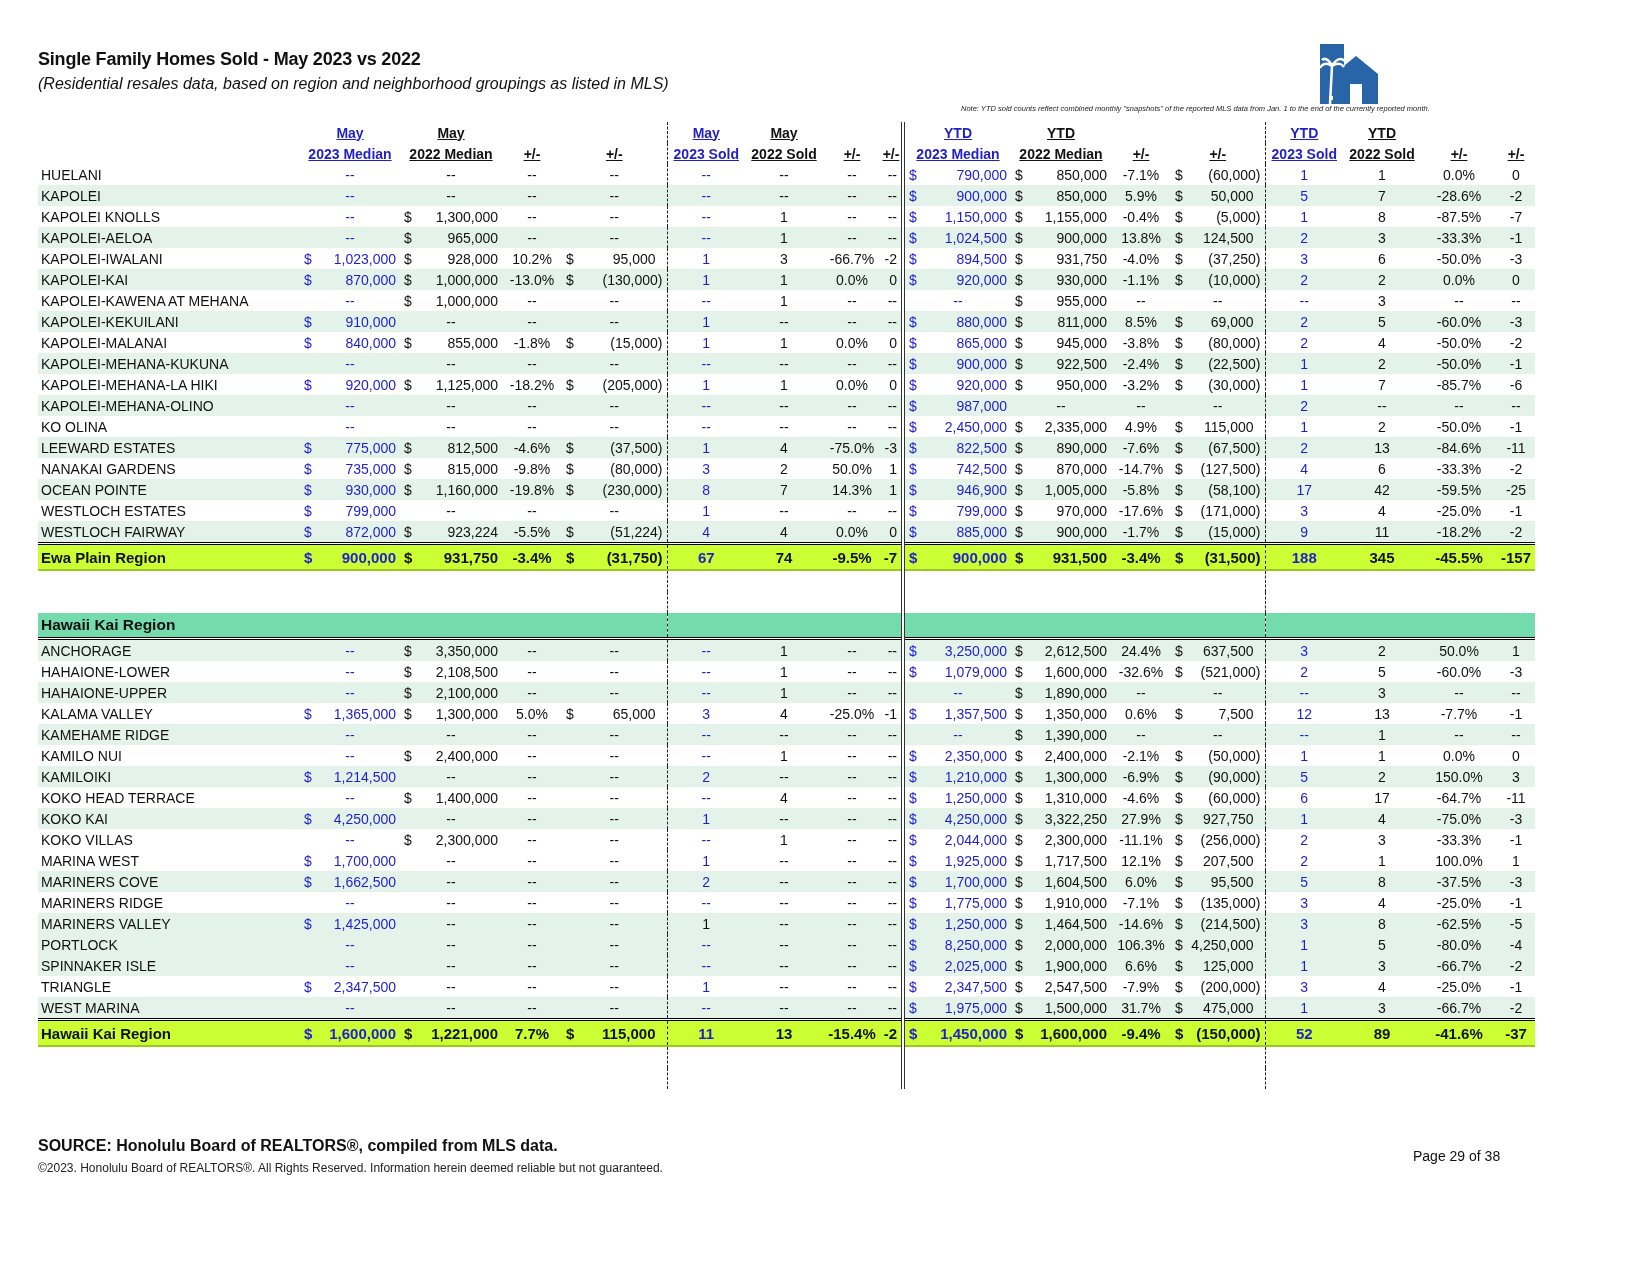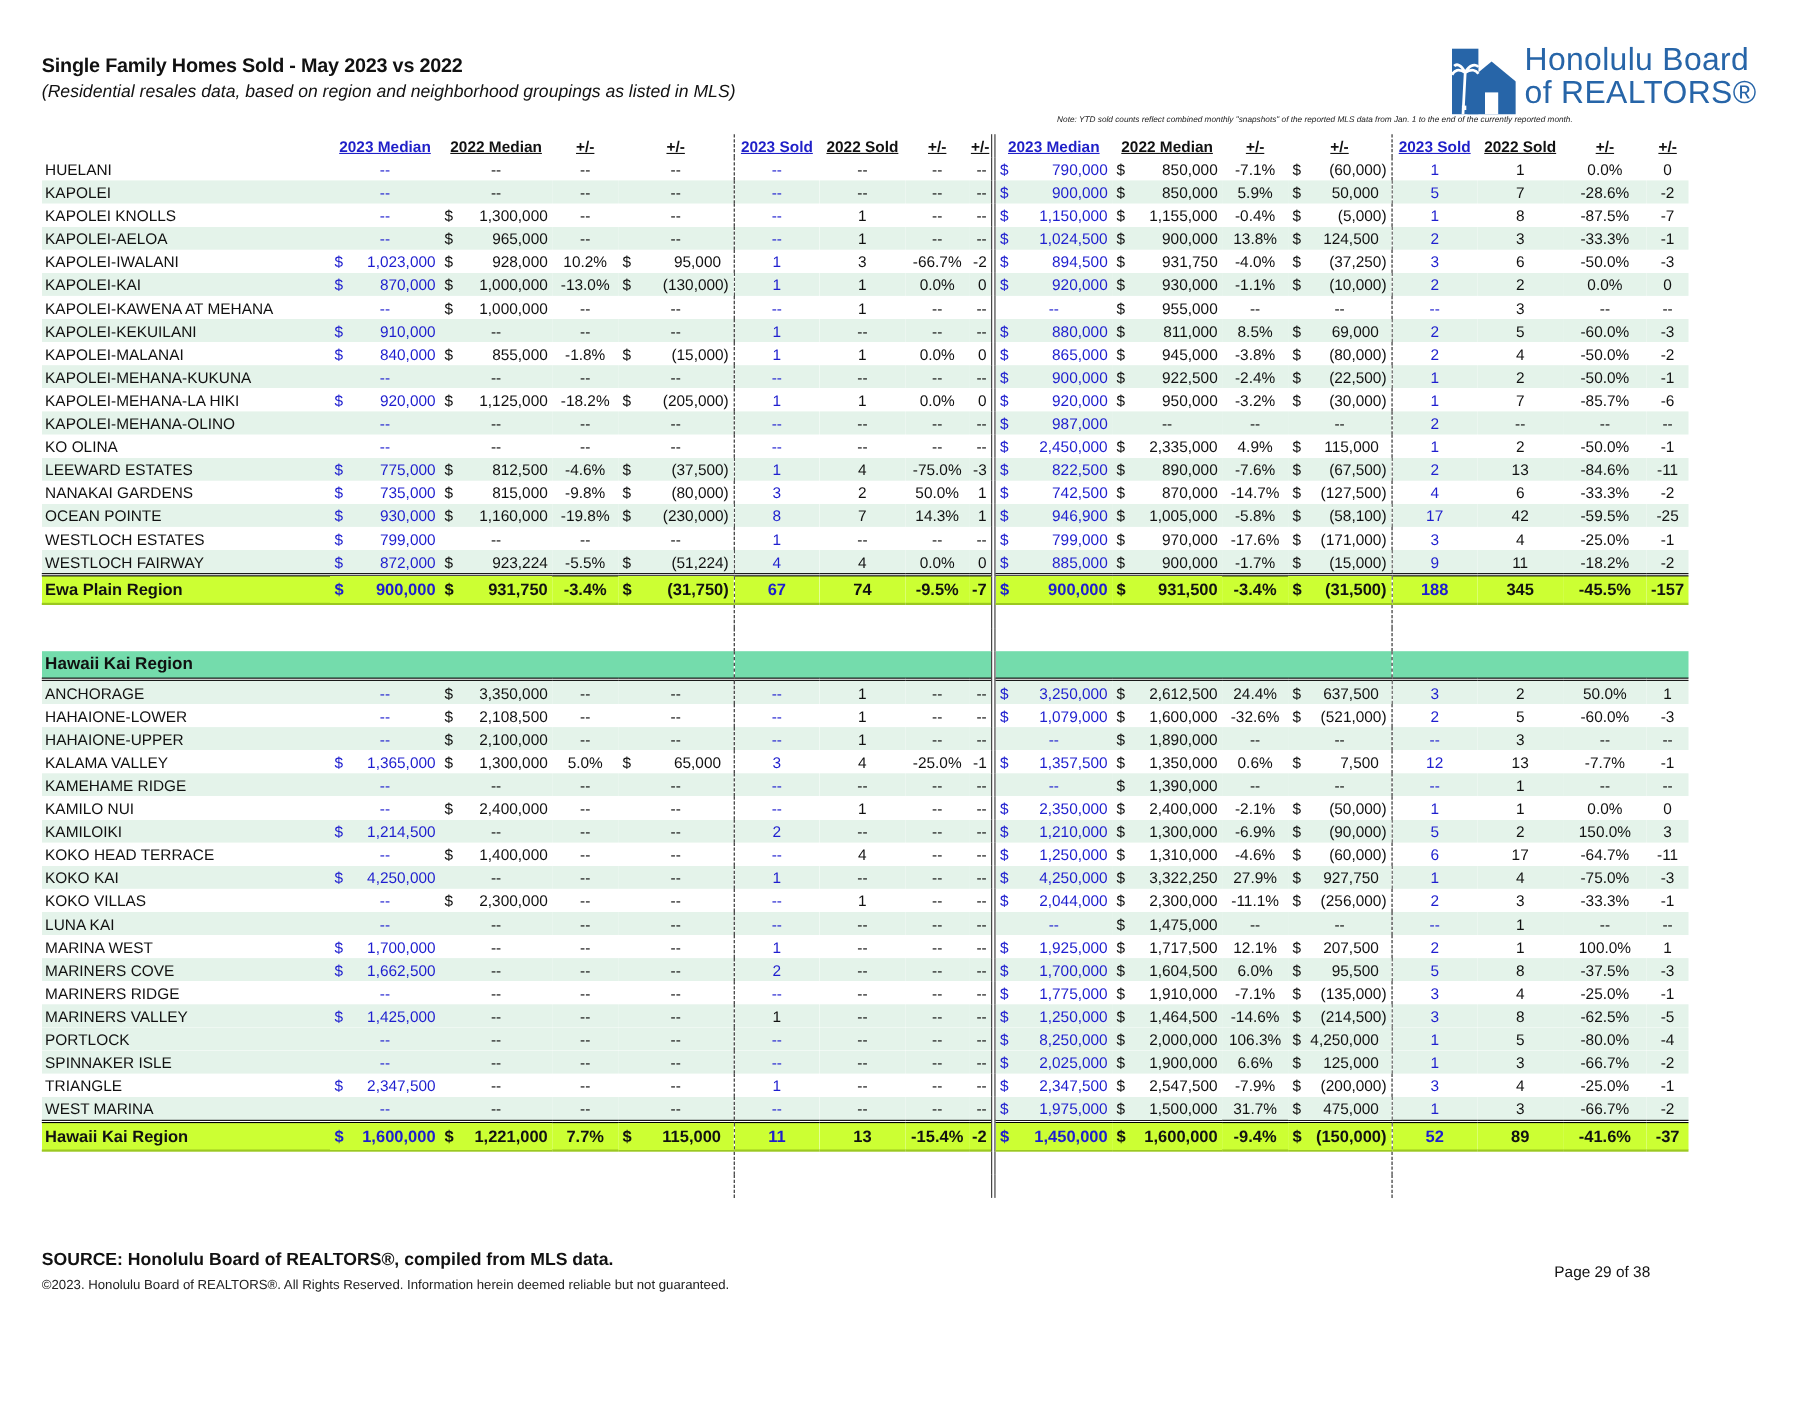--- a/index.html
+++ b/index.html
@@ -40,24 +40,20 @@
 
 <div class="logo">
   <svg class="logo-mark" viewBox="0 0 58 60">
     <rect x="0" y="0" width="58" height="60" fill="#ffffff"></rect>
     <rect x="0" y="0" width="24" height="60" fill="#2765a8"></rect>
     <polygon points="14,60 14,30 36,12 58,30 58,60" fill="#2765a8"></polygon>
     <rect x="30" y="40" width="12" height="20" fill="#ffffff"></rect>
     <path d="M10 60 L12 22 M12 22 C6 18 2 20 0 24 M12 22 C8 14 4 14 2 16 M12 22 C16 14 22 14 24 17 M12 22 C18 18 22 20 24 23" stroke="#ffffff" stroke-width="2.5" fill="none"></path>
     <rect x="9" y="52" width="4" height="4" fill="#ffffff"></rect>
   </svg>
-  <div class="logo-text">
-    <div>Honolulu Board</div>
-    <div>of REALTORS®</div>
-  </div>
 </div>
 
 <div class="note">Note: YTD sold counts reflect combined monthly "snapshots" of the reported MLS data from Jan. 1 to the end of the currently reported month.</div>
 
 <table class="grid" id="grid">
   <colgroup>
     <col style="width:262px">
       <col style="width:100px">
       <col style="width:102px">
       <col style="width:60px">
@@ -71,20 +67,39 @@
       <col style="width:60px">
       <col style="width:94px">
     <col style="width:78px">
       <col style="width:78px">
       <col style="width:76px">
       <col style="width:38px">
   </colgroup>
   <tbody id="grid-body">
       <tr class="hdr">
         <td></td>
+        <td class="u blue">May</td>
+        <td class="u">May</td>
+        <td class="u"></td>
+        <td class="u dash-r"></td>
+        <td class="u blue">May</td>
+        <td class="u">May</td>
+        <td class="u"></td>
+        <td class="u dbl-r"></td>
+        <td class="u blue">YTD</td>
+        <td class="u">YTD</td>
+        <td class="u"></td>
+        <td class="u dash-r"></td>
+        <td class="u blue">YTD</td>
+        <td class="u">YTD</td>
+        <td class="u"></td>
+        <td class="u"></td>
+      </tr>
+      <tr class="hdr">
+        <td></td>
         <td class="u blue">2023 Median</td>
         <td class="u">2022 Median</td>
         <td class="u">+/-</td>
         <td class="u dash-r">+/-</td>
         <td class="u blue">2023 Sold</td>
         <td class="u">2022 Sold</td>
         <td class="u">+/-</td>
         <td class="u dbl-r">+/-</td>
         <td class="u blue">2023 Median</td>
         <td class="u">2022 Median</td>
@@ -683,39 +698,20 @@
         <td class="num dbl-r">--</td>
         <td class="num blue" style="position: relative;"><span style="position:absolute; left:4px;">$</span><span>2,044,000</span></td>
         <td class="num" style="position: relative;"><span style="position:absolute; left:4px;">$</span><span>2,300,000</span></td>
         <td class="ctr">-11.1%</td>
         <td class="num dash-r" style="position: relative;"><span style="position:absolute; left:4px;">$</span><span>(256,000)</span></td>
         <td class="ctr blue">2</td>
         <td class="ctr">3</td>
         <td class="ctr">-33.3%</td>
         <td class="ctr">-1</td>
       </tr>
-      <tr class="alt">
-        <td class="name">LUNA KAI</td>
-        <td class="blue ctr">--</td>
-        <td class="ctr">--</td>
-        <td class="ctr">--</td>
-        <td class="dash-r ctr">--</td>
-        <td class="ctr blue">--</td>
-        <td class="ctr">--</td>
-        <td class="ctr">--</td>
-        <td class="num dbl-r">--</td>
-        <td class="blue ctr">--</td>
-        <td class="num" style="position: relative;"><span style="position:absolute; left:4px;">$</span><span>1,475,000</span></td>
-        <td class="ctr">--</td>
-        <td class="dash-r ctr">--</td>
-        <td class="ctr blue">--</td>
-        <td class="ctr">1</td>
-        <td class="ctr">--</td>
-        <td class="ctr">--</td>
-      </tr>
       <tr class="">
         <td class="name">MARINA WEST</td>
         <td class="num blue" style="position: relative;"><span style="position:absolute; left:4px;">$</span><span>1,700,000</span></td>
         <td class="ctr">--</td>
         <td class="ctr">--</td>
         <td class="dash-r ctr">--</td>
         <td class="ctr blue">1</td>
         <td class="ctr">--</td>
         <td class="ctr">--</td>
         <td class="num dbl-r">--</td>

